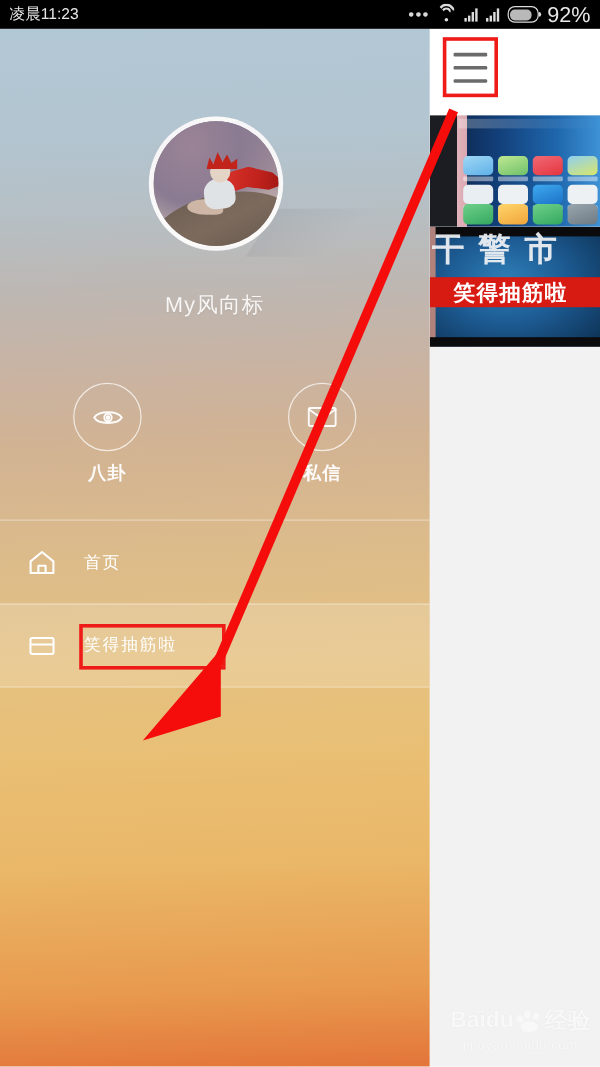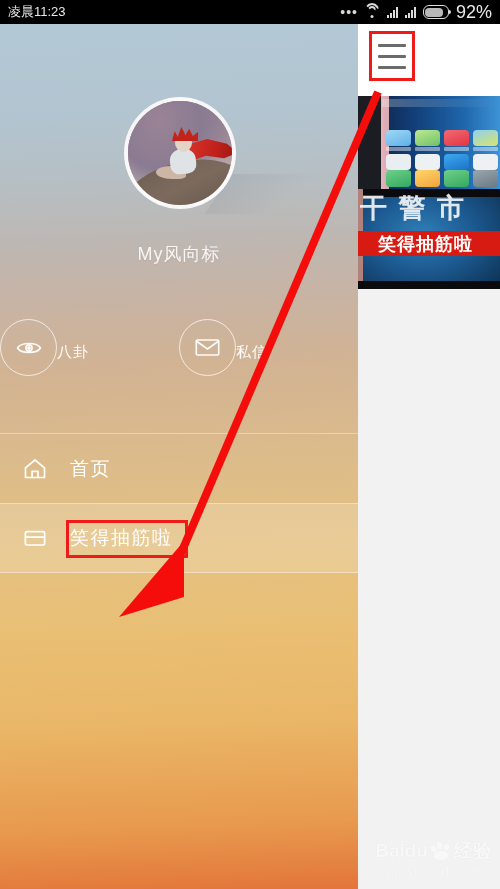--- a/index.html
+++ b/index.html
@@ -299,22 +299,23 @@
   
   #actions {
     position: absolute;
     left: 0; top: 295px;
     width: 358px;
     display: flex;
   }
   .action {
     flex: 1;
     display: flex;
-    flex-direction: row;
+    flex-direction: column;
     align-items: center;
+    font-weight: bold;
   }
   .action .circ {
     width: 57px; height: 57px;
     border-radius: 50%;
     border: 1.5px solid rgba(255,255,255,.72);
     display: flex; align-items: center; justify-content: center;
     box-sizing: border-box;
   }
   .action .cap {
     margin-top: 9px;
@@ -348,21 +349,21 @@
   .mrow.active {
     background: rgba(255,255,255,.16);
     border-bottom: 1px solid rgba(255,255,255,.38);
   }
   .mrow .m-ico {
     width: 70px;
     display: flex; align-items: center; justify-content: center;
   }
   .mrow .m-lbl {
     color: #ffffff;
-    font-size: 19px;
+    font-size: 14px;
     letter-spacing: 1.5px;
   }
   .mico path, .mico circle, .mico rect, .mico line, .mico polyline {
     fill: none;
     stroke: #ffffff;
     stroke-width: 1.7;
     stroke-linecap: round;
     stroke-linejoin: round;
   }
   #local-box {

